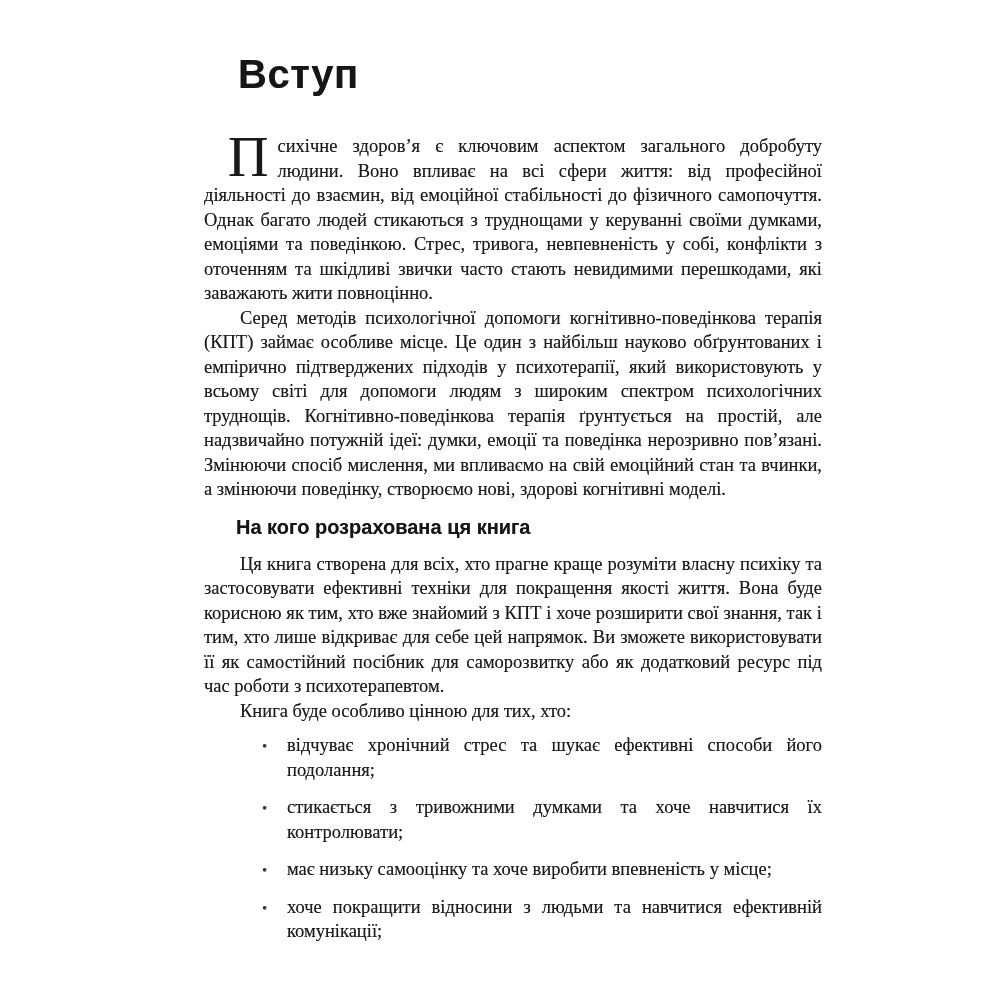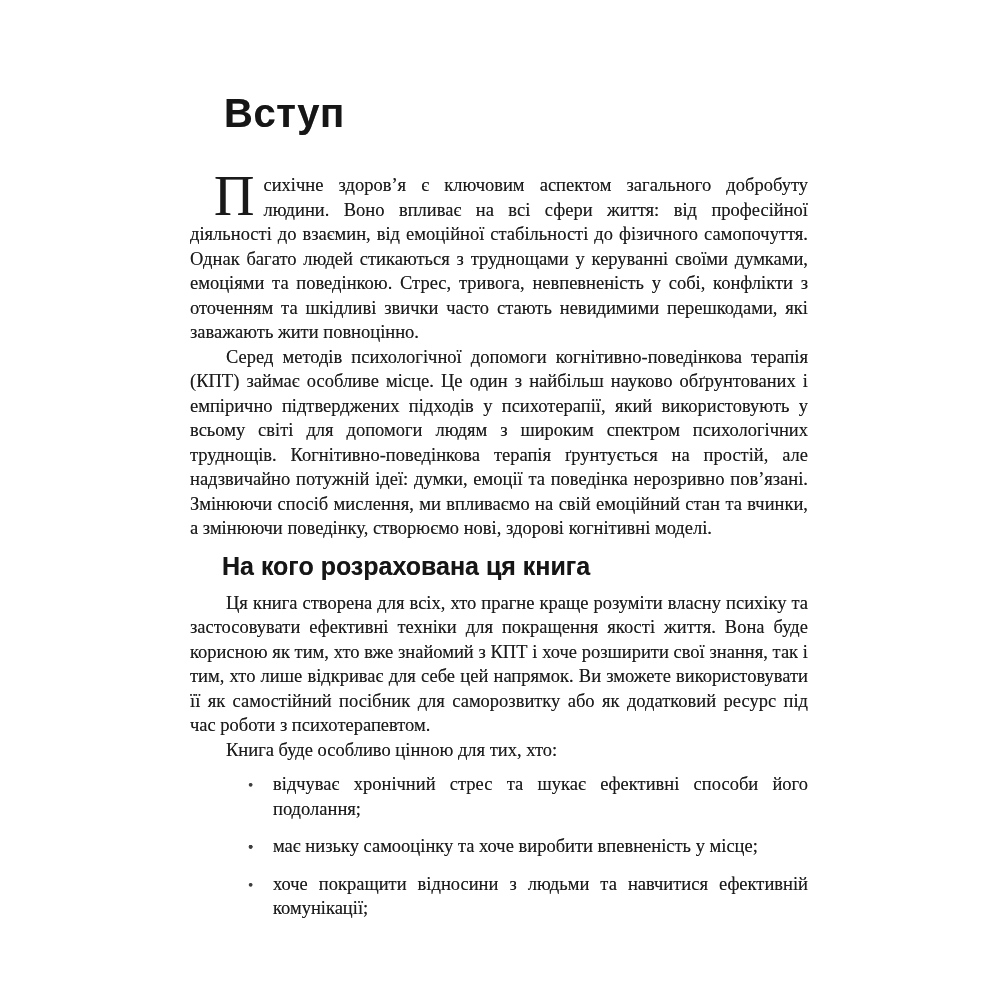--- a/index.html
+++ b/index.html
@@ -10,29 +10,28 @@
   .page {
     position: relative;
     width: 1000px;
     height: 1000px;
     background: #ffffff;
     overflow: hidden;
     color: #1c1c1c;
   }
   .content {
     position: absolute;
-    left: 190px;
+    left: 204px;
     top: 50px;
     width: 618px;
     font-family: "Liberation Serif", "DejaVu Serif", serif;
     font-size: 18.5px;
     line-height: 24.5px;
     text-align: justify;
     text-shadow: 0 0 0.4px rgba(20,20,20,0.55);
-    margin-top: 39px;
   }
   .page-title {
     margin: 0 0 36px 0;
     padding-left: 34px;
     font-family: "Liberation Sans", "DejaVu Sans", sans-serif;
     font-weight: 700;
     font-size: 40px;
     line-height: 48px;
     letter-spacing: 0.5px;
     color: #161616;
@@ -50,21 +49,21 @@
     line-height: 41px;
     padding: 3px 9px 0 24px;
     color: #1a1a1a;
     font-family: "Liberation Serif", "DejaVu Serif", serif;
   }
   .section-heading {
     margin: 10px 0 10px 0;
     padding-left: 32px;
     font-family: "Liberation Sans", "DejaVu Sans", sans-serif;
     font-weight: 700;
-    font-size: 25px;
+    font-size: 20px;
     line-height: 30px;
     color: #161616;
     text-align: left;
   }
   .bullet-list {
     list-style: none;
     margin: 10px 0 0 0;
     padding: 0;
   }
   .bullet-list li {
@@ -98,20 +97,21 @@
 
     <p class="indent">Книга буде особливо цінною для тих, хто:</p>
 
     <ul class="bullet-list">
       <li>
         <span class="bullet">•</span>
         <span>відчуває хронічний стрес та шукає ефективні способи його подолання;</span>
       </li>
       <li>
         <span class="bullet">•</span>
+        <span>стикається з тривожними думками та хоче навчитися їх контролювати;</span>
       </li>
       <li>
         <span class="bullet">•</span>
         <span>має низьку самооцінку та хоче виробити впевненість у місце;</span>
       </li>
       <li>
         <span class="bullet">•</span>
         <span>хоче покращити відносини з людьми та навчитися ефективній комунікації;</span>
       </li>
     </ul>

